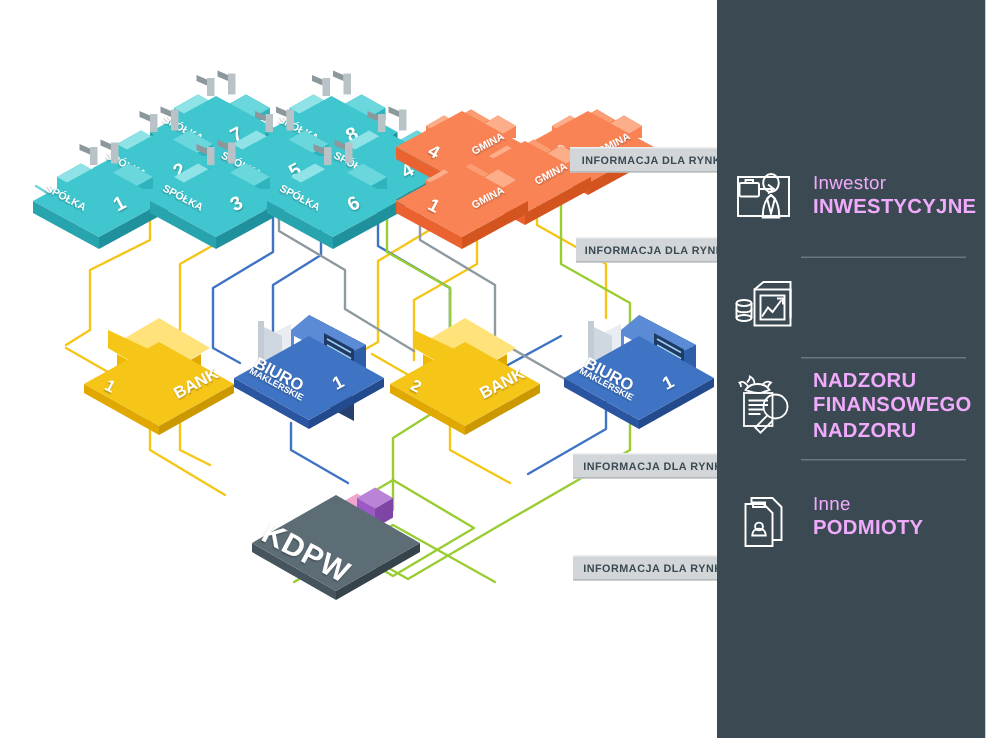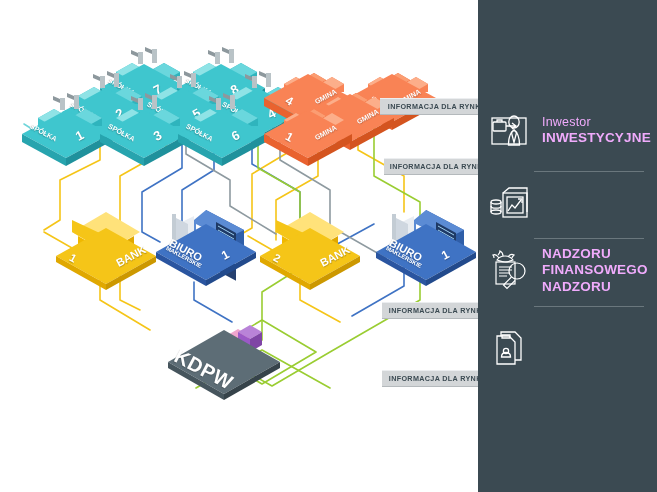--- a/index.html
+++ b/index.html
@@ -596,16 +596,20 @@
     <div class="side-item" style="top:322px">
       <div class="side-ico">
         <svg width="44" height="42" viewBox="0 0 44 42" fill="none" stroke="#ffffff" stroke-width="1.3">
           <path d="M12 8 h14 l6 6 v22 h-20 Z"></path>
           <path d="M8 12 h12 l6 6 v22 h-18 Z" fill="#3b4a52"></path>
           <path d="M13 11 h8 v3 h-8 Z"></path>
           <circle cx="17" cy="27" r="2.6"></circle>
           <path d="M12.5 33 c0-3 2-4.5 4.5-4.5 s4.5 1.5 4.5 4.5 Z"></path>
         </svg>
       </div>
+      <div class="side-txt">
+        <div class="l1">Inne</div>
+        <div class="l2">PODMIOTY</div>
+      </div>
     </div>
 
   </div>
 </div>
 
 </body></html>

